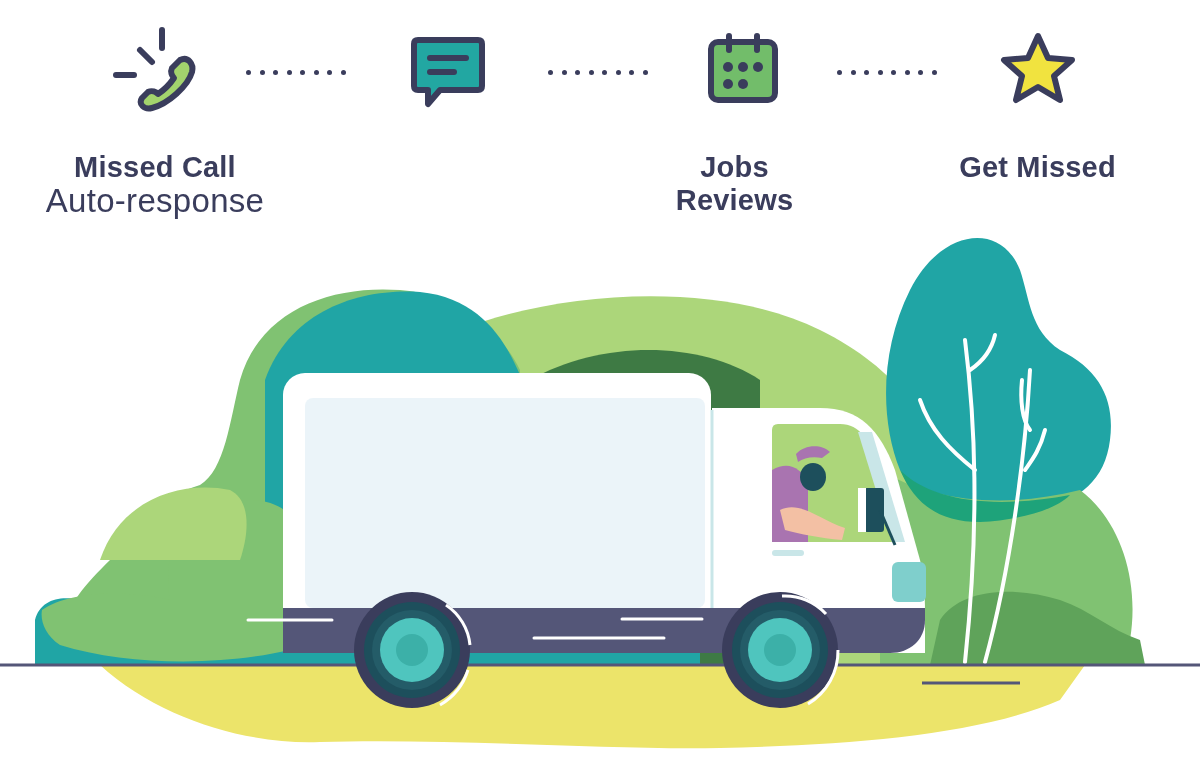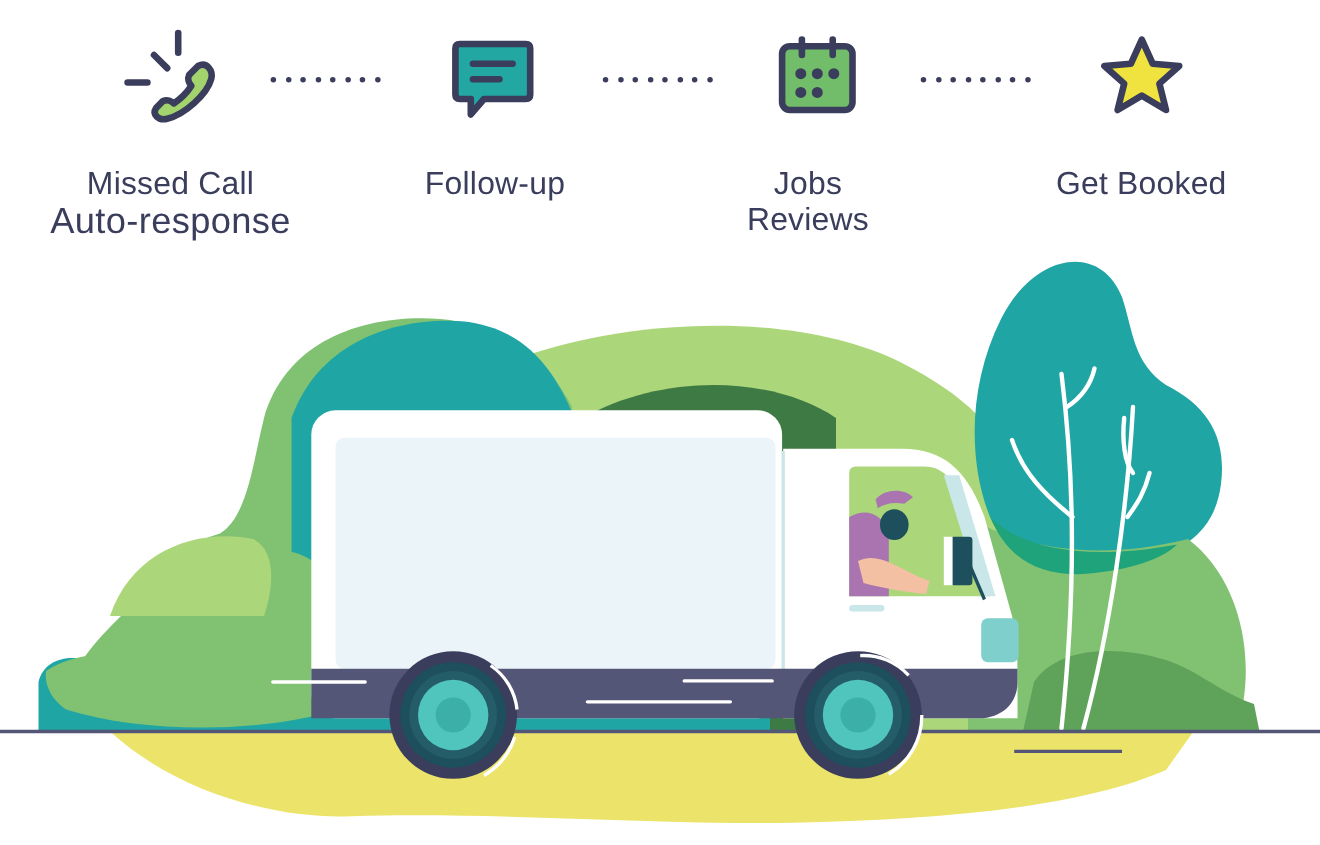--- a/index.html
+++ b/index.html
@@ -3,21 +3,21 @@
 <meta charset="utf-8">
 <style>
   html, body { margin: 0; padding: 0; background: #ffffff; }
   body { width: 1200px; height: 768px; position: relative; overflow: hidden;
          font-family: "Liberation Sans", "DejaVu Sans", sans-serif; color: #3a3d5c; }
   .steps { position: absolute; left: 0; top: 0; width: 1200px; height: 230px; }
   .icon { position: absolute; }
   .dots { position: absolute; top: 70px; height: 6px; display: flex; gap: 8.5px; }
   .dots span { width: 5px; height: 5px; border-radius: 50%; background: #3a3d5c; display: block; }
   .label { position: absolute; text-align: center; line-height: 33px; }
-  .label .title { display: block; font-weight: normal; font-size: 29px; color: #3a3d5c; letter-spacing: 0.2px; }
+  .label .title { display: block; font-weight: bold; font-size: 29px; color: #3a3d5c; letter-spacing: 0.2px; }
   .label .sub { display: block; font-weight: normal; font-size: 33px; color: #3a3d5c; letter-spacing: 0.3px; }
   .scene { position: absolute; left: 0; top: 0; width: 1200px; height: 768px; }
 </style>
 </head>
 <body>
 
 <div class="steps">
 
   <svg class="icon" style="left:108px;top:24px" width="92" height="90" viewBox="0 0 92 90">
     <g stroke="#3a3d5c" stroke-width="6" stroke-linecap="round" fill="none">
@@ -82,28 +82,27 @@
 
   <svg class="icon" style="left:998px;top:30px" width="80" height="76" viewBox="0 0 80 76">
     <path d="M40 6 L50 28 L74 30 L56 46 L62 70 L40 57 L18 70 L24 46 L6 30 L30 28 Z" fill="#f1e33f" stroke="#3a3d5c" stroke-width="6" stroke-linejoin="round"></path>
   </svg>
 
   <div class="label" style="left:30px;top:151px;width:250px;">
     <span class="title">Missed Call</span>
     <span class="sub">Auto-response</span>
   </div>
   <div class="label" style="left:335px;top:151px;width:230px;">
-    <span class="title">Follow-up</span>
   </div>
   <div class="label" style="left:632px;top:151px;width:205px;">
     <span class="title">Jobs</span>
     <span class="title">Reviews</span>
   </div>
   <div class="label" style="left:925px;top:151px;width:225px;">
-    <span class="title">Get Booked</span>
+    <span class="title">Get Missed</span>
   </div>
 </div>
 
 <svg class="scene" width="1200" height="768" viewBox="0 0 1200 768">
 
   <path d="M100 665 C160 720 250 745 320 742 C450 738 600 750 720 748 C850 745 980 735 1060 700 L1085 665 Z" fill="#ece46a"></path>
 
   <path d="M460 330 C560 290 720 280 820 330 C900 370 930 420 940 480 L940 665 L460 665 Z" fill="#acd67a"></path>
 
   <path d="M530 380 C600 340 700 340 760 380 L760 665 L530 665 Z" fill="#3e7a44"></path>

